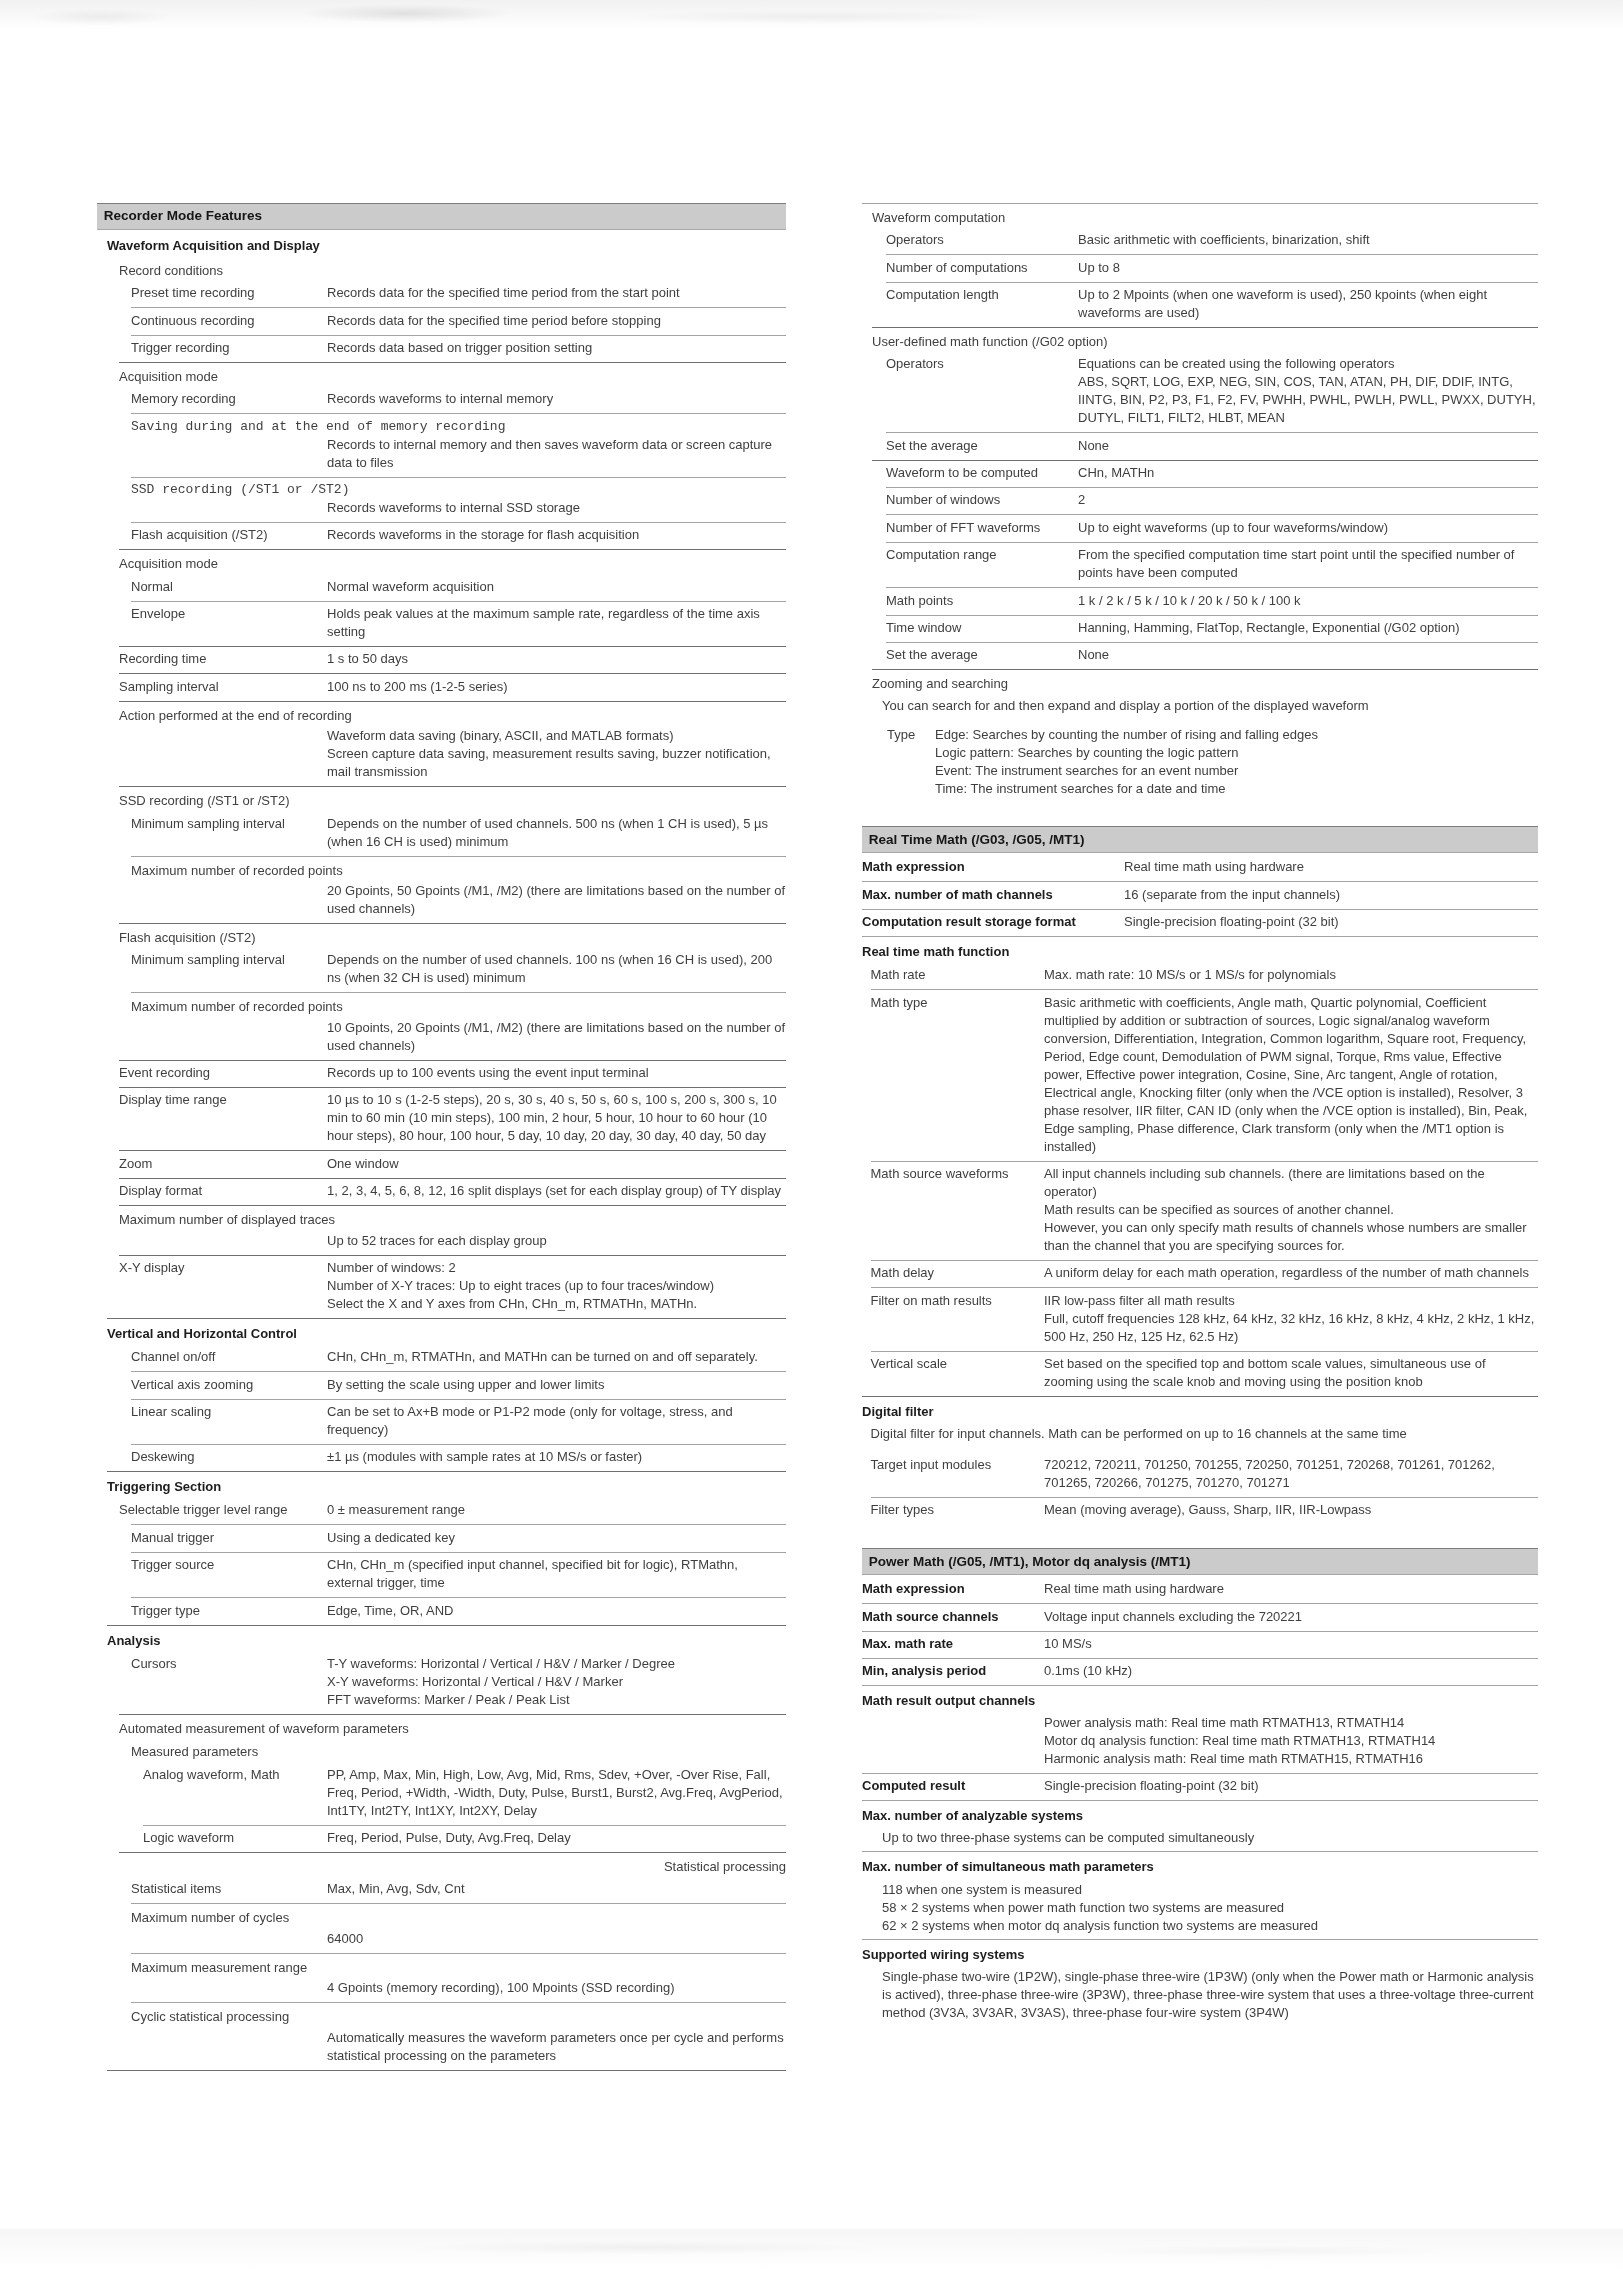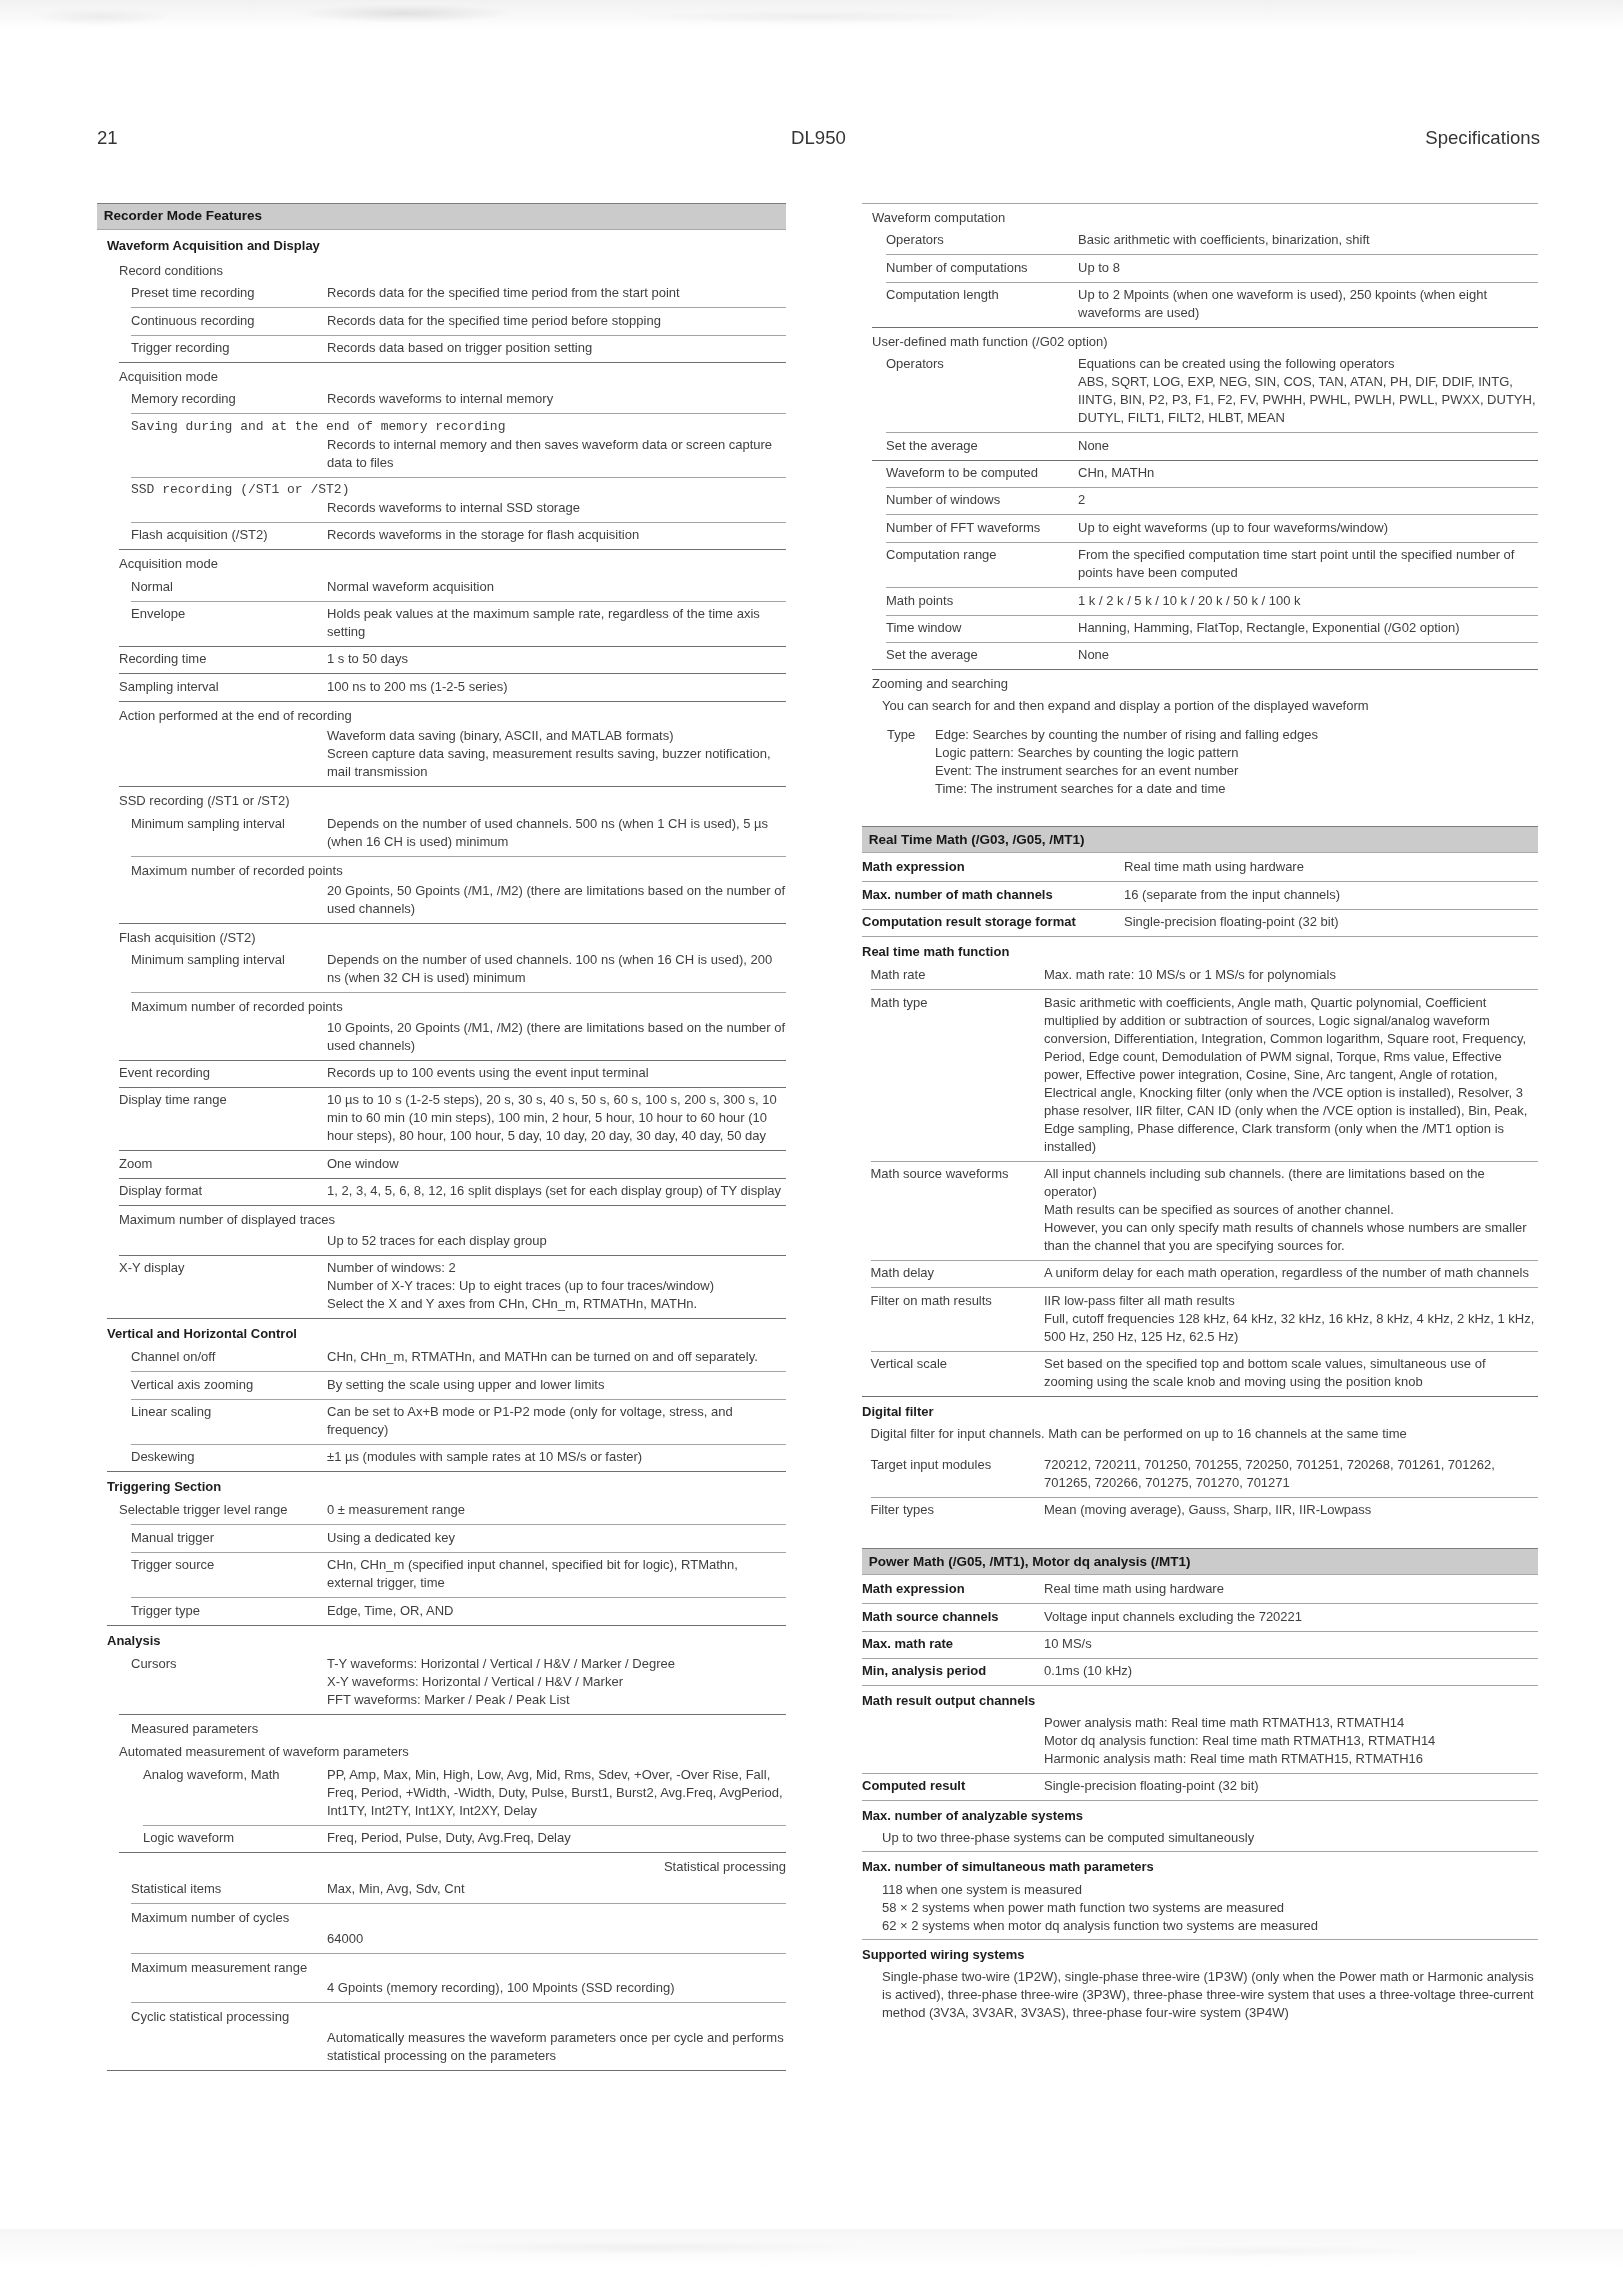--- a/index.html
+++ b/index.html
@@ -49,25 +49,20 @@
   .type .ti{white-space:pre-line;}
   .hr-t{border-top:0.8px solid #a3a3a3;height:0;}
   .hr-k{border-top:1.7px solid #6f6f6f;height:0;}
   .gap{width:100%;}
 </style>
 </head>
 <body>
 
 <div class="page">
   <div class="scanband scan-top"></div>
-  <div class="pagehead">
-    <span>21</span>
-    <span class="ctr">DL950</span>
-    <span class="rgt">Specifications</span>
-  </div>
   <div class="col c-left" id="col-left">
       <div class="banner">Recorder Mode Features</div>
       <div class="h" style="padding-left: 10px;">Waveform Acquisition and Display</div>
       <div class="g" style="padding-left: 22px;">Record conditions</div>
       <div class="row ">
         <div class="lbl" style="padding-left: 34px;">Preset time recording</div>
         <div class="val">Records data for the specified time period from the start point</div>
       </div>
       <div class="hr-t" style="margin-left: 34px;"></div>
       <div class="row ">
@@ -217,22 +212,22 @@
       </div>
       <div class="hr-k" style="margin-left: 10px;"></div>
       <div class="h" style="padding-left: 10px;">Analysis</div>
       <div class="row ">
         <div class="lbl" style="padding-left: 34px;">Cursors</div>
         <div class="val">T-Y waveforms: Horizontal / Vertical / H&amp;V / Marker / Degree
 X-Y waveforms: Horizontal / Vertical / H&amp;V / Marker
 FFT waveforms: Marker / Peak / Peak List</div>
       </div>
       <div class="hr-k" style="margin-left: 22px;"></div>
+      <div class="g" style="padding-left: 22px;">Automated measurement of waveform parameters</div>
       <div class="g" style="padding-left: 34px;">Measured parameters</div>
-      <div class="g" style="padding-left: 22px;">Automated measurement of waveform parameters</div>
       <div class="row ">
         <div class="lbl" style="padding-left: 46px;">Analog waveform, Math</div>
         <div class="val">PP, Amp, Max, Min, High, Low, Avg, Mid, Rms, Sdev, +Over, -Over Rise, Fall, Freq, Period, +Width, -Width, Duty, Pulse, Burst1, Burst2, Avg.Freq, AvgPeriod, Int1TY, Int2TY, Int1XY, Int2XY, Delay</div>
       </div>
       <div class="hr-t" style="margin-left: 46px;"></div>
       <div class="row ">
         <div class="lbl" style="padding-left: 46px;">Logic waveform</div>
         <div class="val">Freq, Period, Pulse, Duty, Avg.Freq, Delay</div>
       </div>
       <div class="hr-k" style="margin-left: 22px;"></div>

